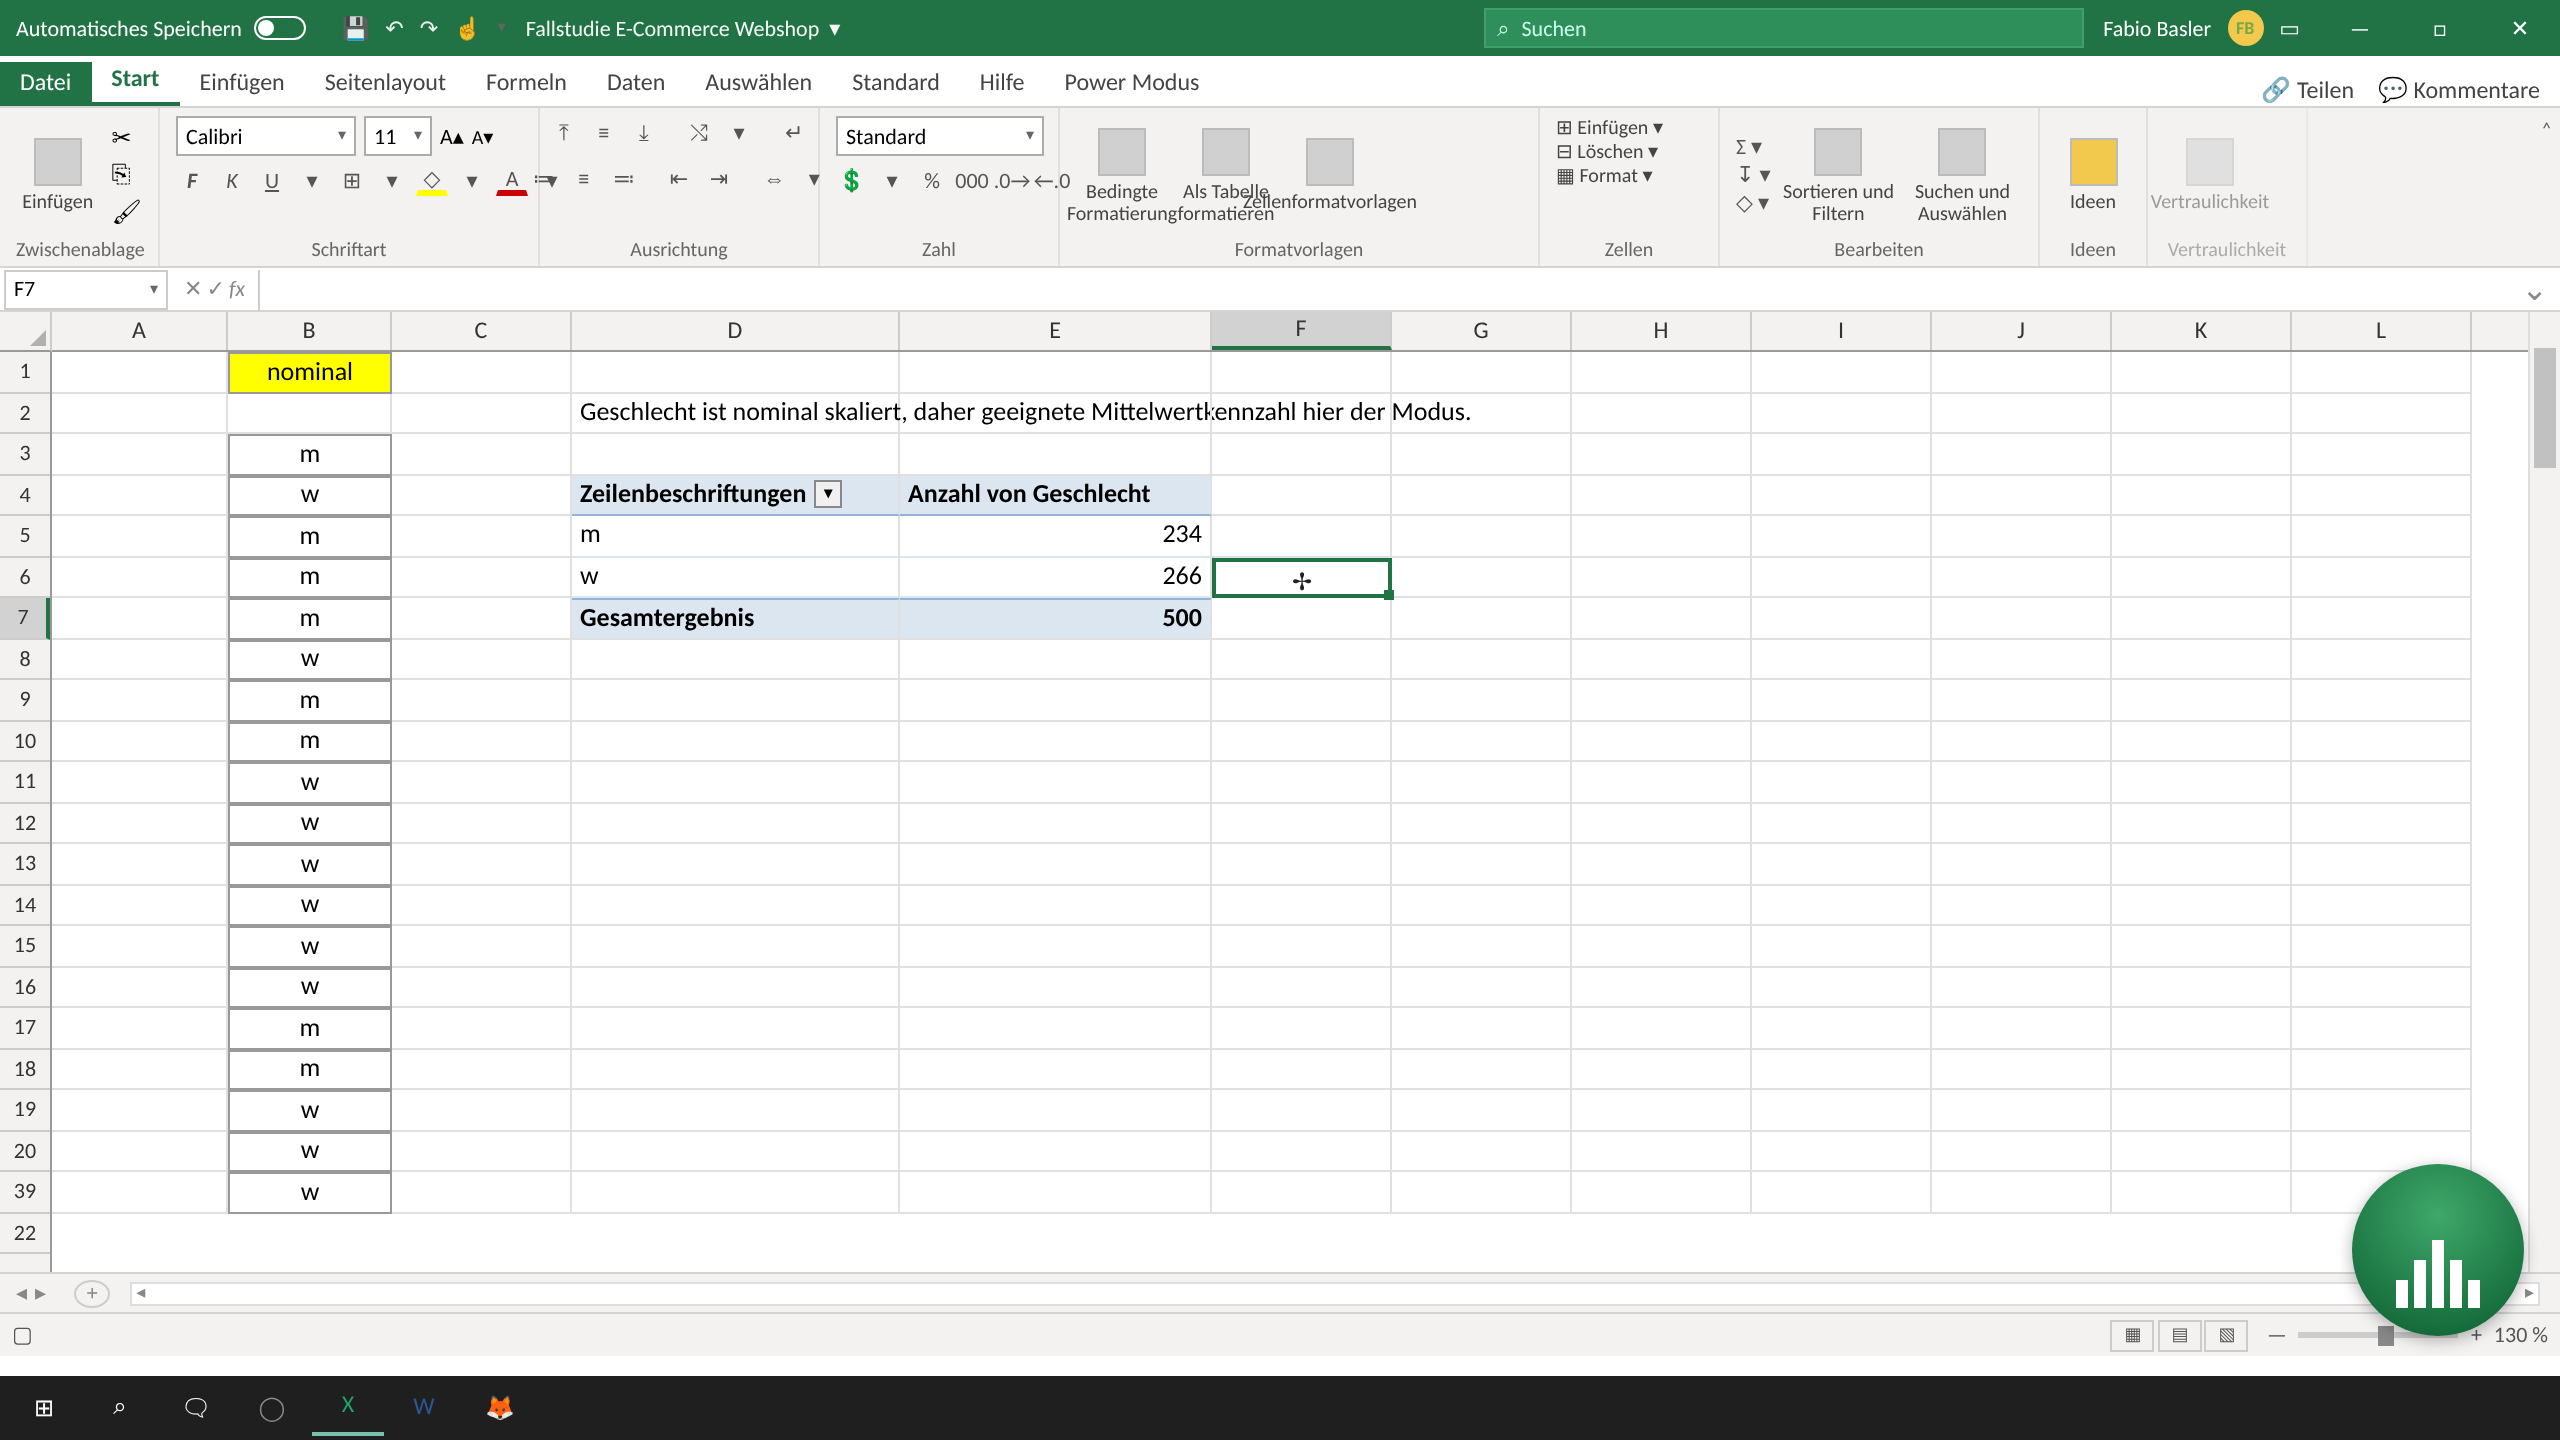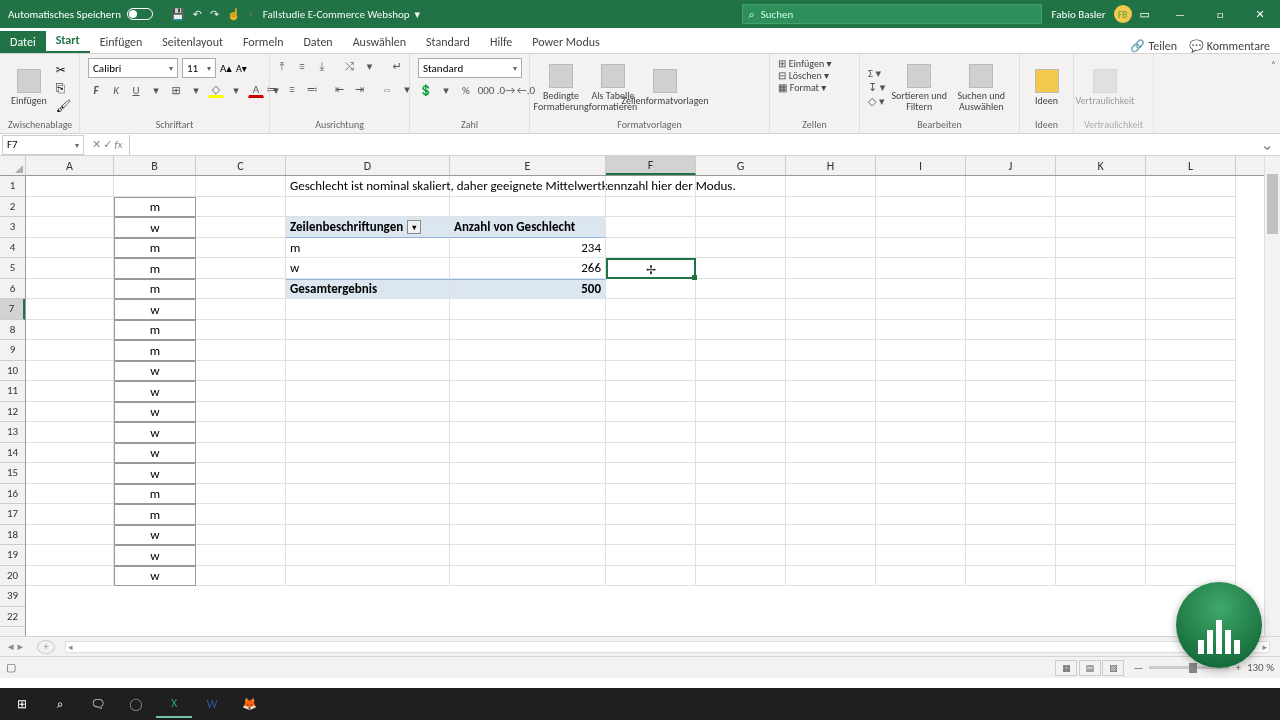--- a/index.html
+++ b/index.html
@@ -360,20 +360,34 @@
       <div>17</div>
       <div>18</div>
       <div>19</div>
       <div>20</div>
       <div>39</div>
       <div>22</div>
     </div>
   <div class="cells" id="cells">
       <div class="row">
         <div class="cell  " style="width: 88px;"></div>
+        <div class="cell yellow bordered center " style="width: 82px;">nominal</div>
+        <div class="cell  " style="width: 90px;"></div>
+        <div class="cell  " style="width: 164px;"></div>
+        <div class="cell  " style="width: 156px;"></div>
+        <div class="cell  " style="width: 90px;"></div>
+        <div class="cell  " style="width: 90px;"></div>
+        <div class="cell  " style="width: 90px;"></div>
+        <div class="cell  " style="width: 90px;"></div>
+        <div class="cell  " style="width: 90px;"></div>
+        <div class="cell  " style="width: 90px;"></div>
+        <div class="cell  " style="width: 90px;"></div>
+      </div>
+      <div class="row">
+        <div class="cell  " style="width: 88px;"></div>
         <div class="cell  " style="width: 82px;"></div>
         <div class="cell  " style="width: 90px;"></div>
         <div class="cell  " style="width: 164px;">Geschlecht ist nominal skaliert, daher geeignete Mittelwertkennzahl hier der Modus.</div>
         <div class="cell  " style="width: 156px;"></div>
         <div class="cell  " style="width: 90px;"></div>
         <div class="cell  " style="width: 90px;"></div>
         <div class="cell  " style="width: 90px;"></div>
         <div class="cell  " style="width: 90px;"></div>
         <div class="cell  " style="width: 90px;"></div>
         <div class="cell  " style="width: 90px;"></div>

